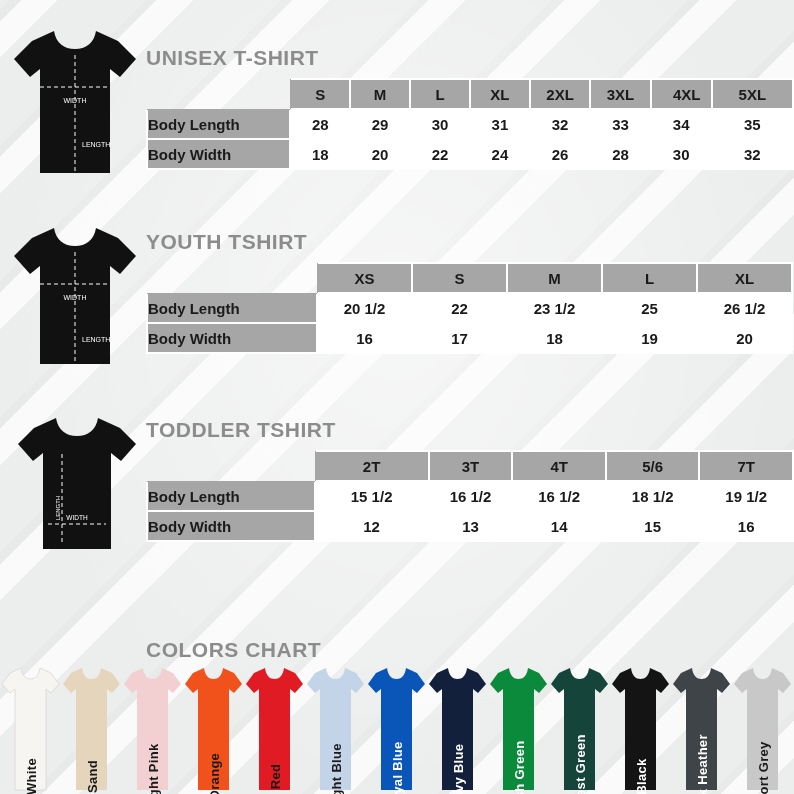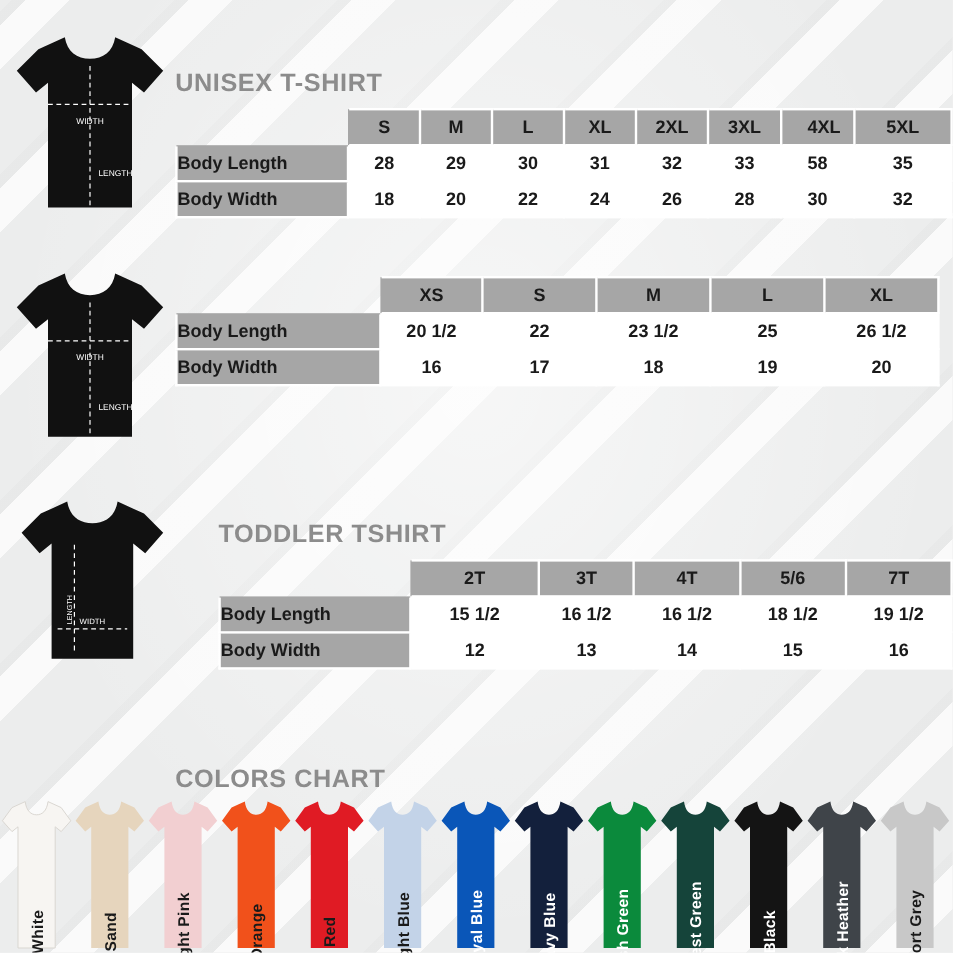--- a/index.html
+++ b/index.html
@@ -138,21 +138,21 @@
       <svg width="130" height="155" viewBox="0 0 130 155">
         <path d="M44 6 L22 16 L4 34 L20 52 L30 44 L30 148 L100 148 L100 44 L110 52 L126 34 L108 16 L86 6 C84 18 76 24 65 24 C54 24 46 18 44 6 Z" fill="#111111"></path>
         <line x1="30" y1="62" x2="100" y2="62" stroke="#ffffff" stroke-width="1" stroke-dasharray="4,3"></line>
         <line x1="65" y1="30" x2="65" y2="146" stroke="#ffffff" stroke-width="1" stroke-dasharray="4,3"></line>
         <text x="65" y="78" fill="#ffffff" font-size="7" font-family="Liberation Sans, sans-serif" text-anchor="middle">WIDTH</text>
         <text x="72" y="122" fill="#ffffff" font-size="7" font-family="Liberation Sans, sans-serif">LENGTH</text>
       </svg>
     </div>
   </div>
 
-  <div class="section" style="left:146px; top:58px;">
+  <div class="section" style="left:146px; top:46px;">
     <div class="sec-title">UNISEX T-SHIRT</div>
     <table class="size">
       <tbody>
           <tr>
         <th class="corner" style="width:148px;"></th>
         <th class="hdr" style="width:62px;">S</th>
         <th class="hdr" style="width:62px;">M</th>
         <th class="hdr" style="width:62px;">L</th>
         <th class="hdr" style="width:62px;">XL</th>
         <th class="hdr" style="width:62px;">2XL</th>
@@ -161,21 +161,21 @@
         <th class="hdr" style="width:84px;">5XL</th>
       </tr>
       <tr>
         <td class="rowlbl">Body Length</td>
         <td>28</td>
         <td>29</td>
         <td>30</td>
         <td>31</td>
         <td>32</td>
         <td>33</td>
-        <td>58</td>
+        <td>34</td>
         <td>35</td>
       </tr>
       <tr>
         <td class="rowlbl">Body Width</td>
         <td>18</td>
         <td>20</td>
         <td>22</td>
         <td>24</td>
         <td>26</td>
         <td>28</td>
@@ -192,25 +192,26 @@
         <path d="M44 6 L22 16 L4 34 L20 52 L30 44 L30 142 L100 142 L100 44 L110 52 L126 34 L108 16 L86 6 C84 18 76 24 65 24 C54 24 46 18 44 6 Z" fill="#111111"></path>
         <line x1="30" y1="62" x2="100" y2="62" stroke="#ffffff" stroke-width="1" stroke-dasharray="4,3"></line>
         <line x1="65" y1="30" x2="65" y2="140" stroke="#ffffff" stroke-width="1" stroke-dasharray="4,3"></line>
         <text x="65" y="78" fill="#ffffff" font-size="7" font-family="Liberation Sans, sans-serif" text-anchor="middle">WIDTH</text>
         <text x="72" y="120" fill="#ffffff" font-size="7" font-family="Liberation Sans, sans-serif">LENGTH</text>
       </svg>
     </div>
   </div>
 
   <div class="section" style="left:146px; top:230px;">
+    <div class="sec-title">YOUTH TSHIRT</div>
     <table class="size">
       <tbody>
           <tr>
         <th class="corner" style="width:170px;"></th>
-        <th class="hdr" style="width:85px;">XS</th>
+        <th class="hdr" style="width:95px;">XS</th>
         <th class="hdr" style="width:95px;">S</th>
         <th class="hdr" style="width:95px;">M</th>
         <th class="hdr" style="width:95px;">L</th>
         <th class="hdr" style="width:95px;">XL</th>
       </tr>
       <tr>
         <td class="rowlbl">Body Length</td>
         <td>20 1/2</td>
         <td>22</td>
         <td>23 1/2</td>
@@ -234,21 +235,21 @@
       <svg width="125" height="143" viewBox="0 0 125 143">
         <path d="M42 6 L20 16 L4 32 L19 49 L29 41 L29 137 L97 137 L97 41 L107 49 L122 32 L106 16 L84 6 C82 18 74 24 63 24 C52 24 44 18 42 6 Z" fill="#111111"></path>
         <line x1="34" y1="112" x2="92" y2="112" stroke="#ffffff" stroke-width="1" stroke-dasharray="4,3"></line>
         <line x1="48" y1="42" x2="48" y2="132" stroke="#ffffff" stroke-width="1" stroke-dasharray="4,3"></line>
         <text x="63" y="108" fill="#ffffff" font-size="6.5" font-family="Liberation Sans, sans-serif" text-anchor="middle">WIDTH</text>
         <text x="46" y="96" fill="#ffffff" font-size="6" font-family="Liberation Sans, sans-serif" text-anchor="middle" transform="rotate(-90 46 96)">LENGTH</text>
       </svg>
     </div>
   </div>
 
-  <div class="section" style="left:146px; top:434px;margin-left:36px;">
+  <div class="section" style="left:146px; top:418px;">
     <div class="sec-title">TODDLER TSHIRT</div>
     <table class="size">
       <tbody>
           <tr>
         <th class="corner" style="width:170px;"></th>
         <th class="hdr" style="width:116px;">2T</th>
         <th class="hdr" style="width:85px;">3T</th>
         <th class="hdr" style="width:95px;">4T</th>
         <th class="hdr" style="width:95px;">5/6</th>
         <th class="hdr" style="width:95px;">7T</th>

